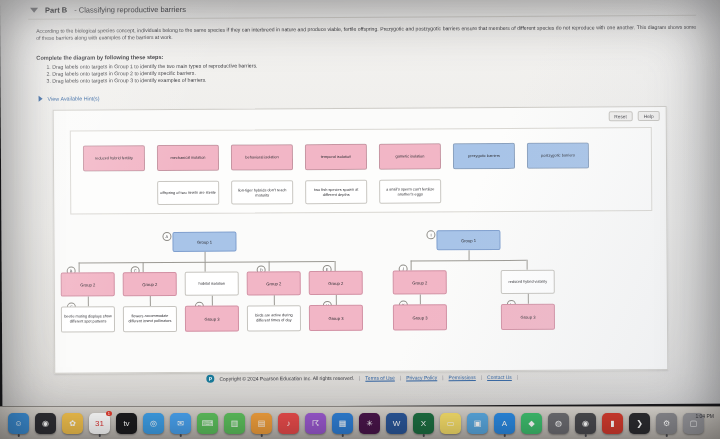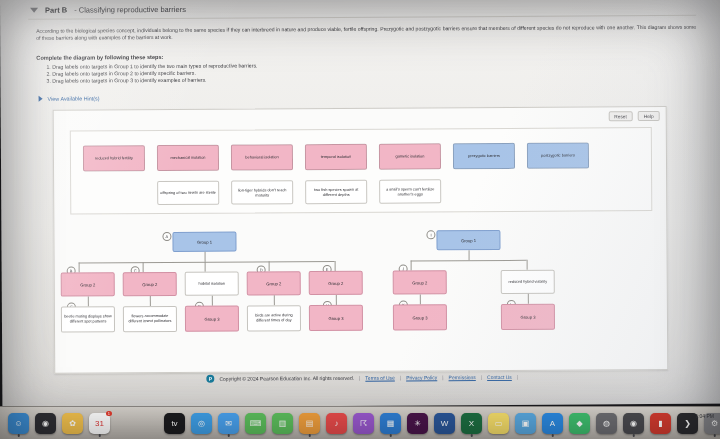--- a/index.html
+++ b/index.html
@@ -192,21 +192,21 @@
     </div>
 
     <div class="glare"></div>
   </div>
 
   <div class="dock" id="dock">
       <div class="app" style="background: rgb(61, 143, 214);">☺<span class="dot"></span></div>
       <div class="app" style="background: rgb(47, 47, 52);">◉</div>
       <div class="app" style="background: rgb(242, 193, 78);">✿</div>
       <div class="app" style="background: rgb(255, 255, 255); color: rgb(221, 51, 51);">31<span class="badge-red">1</span><span class="dot"></span></div>
-      <div class="app" style="background: rgb(28, 28, 31); margin-left: 48px;">tv</div>
+      <div class="app" style="background: rgb(28, 28, 31);">tv</div>
       <div class="app" style="background: rgb(63, 160, 232);">◎</div>
       <div class="app" style="background: rgb(74, 163, 240);">✉<span class="dot"></span></div>
       <div class="app" style="background: rgb(94, 193, 94);">⌨</div>
       <div class="app" style="background: rgb(94, 193, 94);">▥</div>
       <div class="app" style="background: rgb(242, 160, 61);">▤<span class="dot"></span></div>
       <div class="app" style="background: rgb(234, 76, 76);">♪</div>
       <div class="app" style="background: rgb(155, 89, 208);">☈</div>
       <div class="app" style="background: rgb(47, 127, 214);">▦<span class="dot"></span></div>
       <div class="app" style="background: rgb(74, 21, 75);">✳</div>
       <div class="app" style="background: rgb(43, 87, 154);">W</div>

